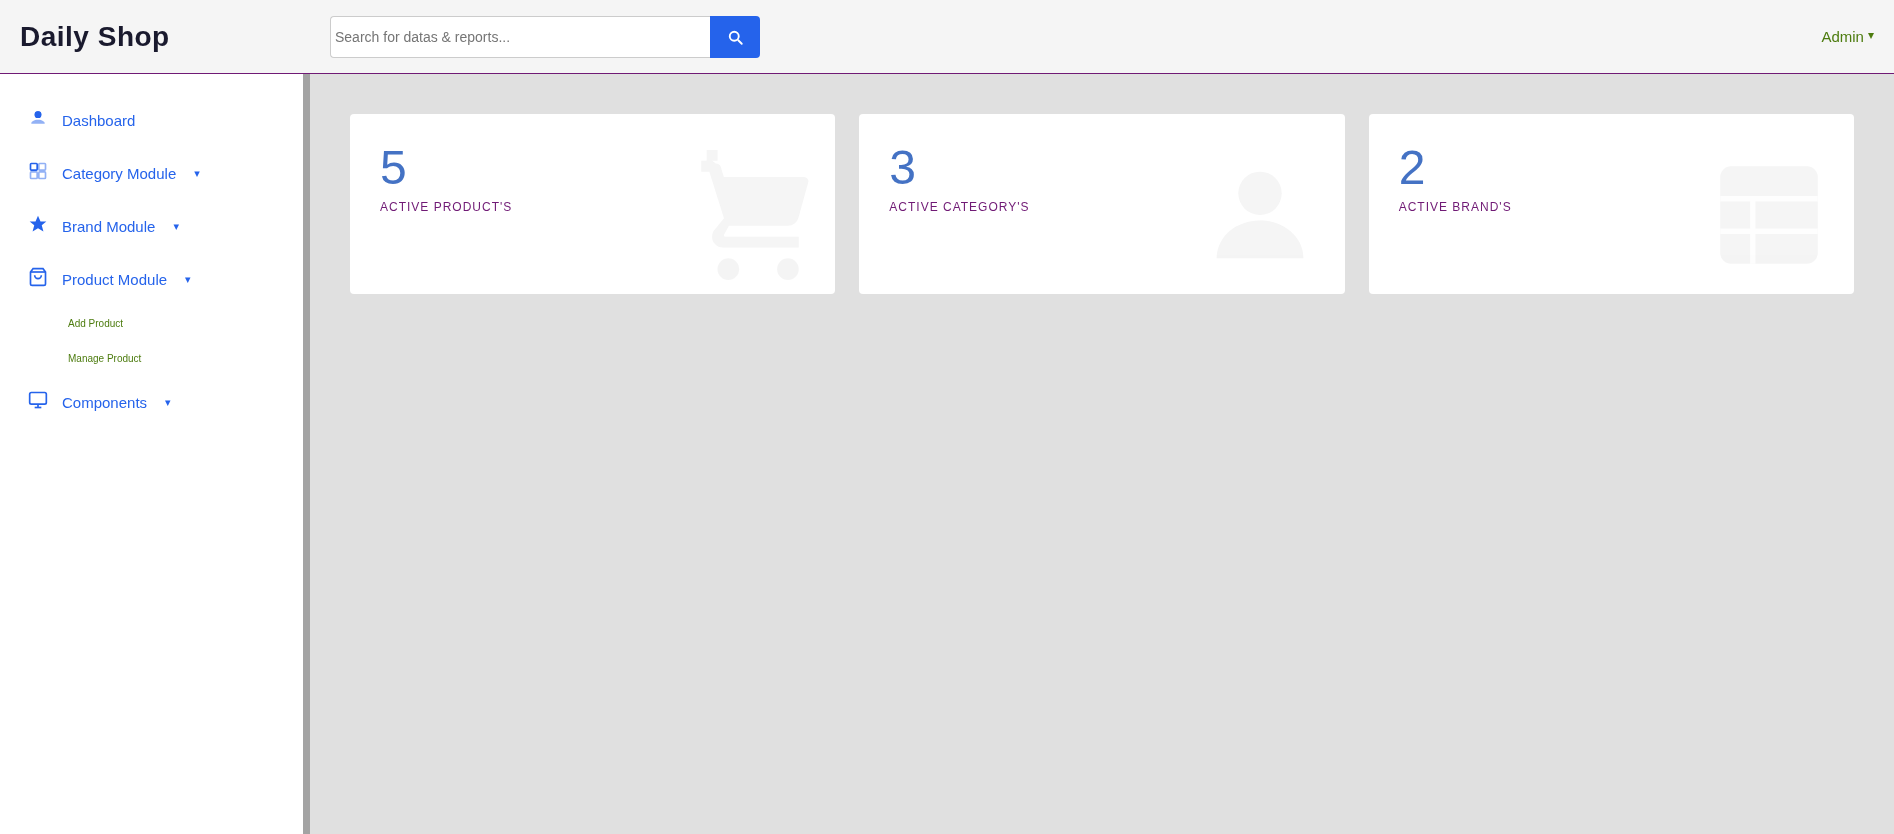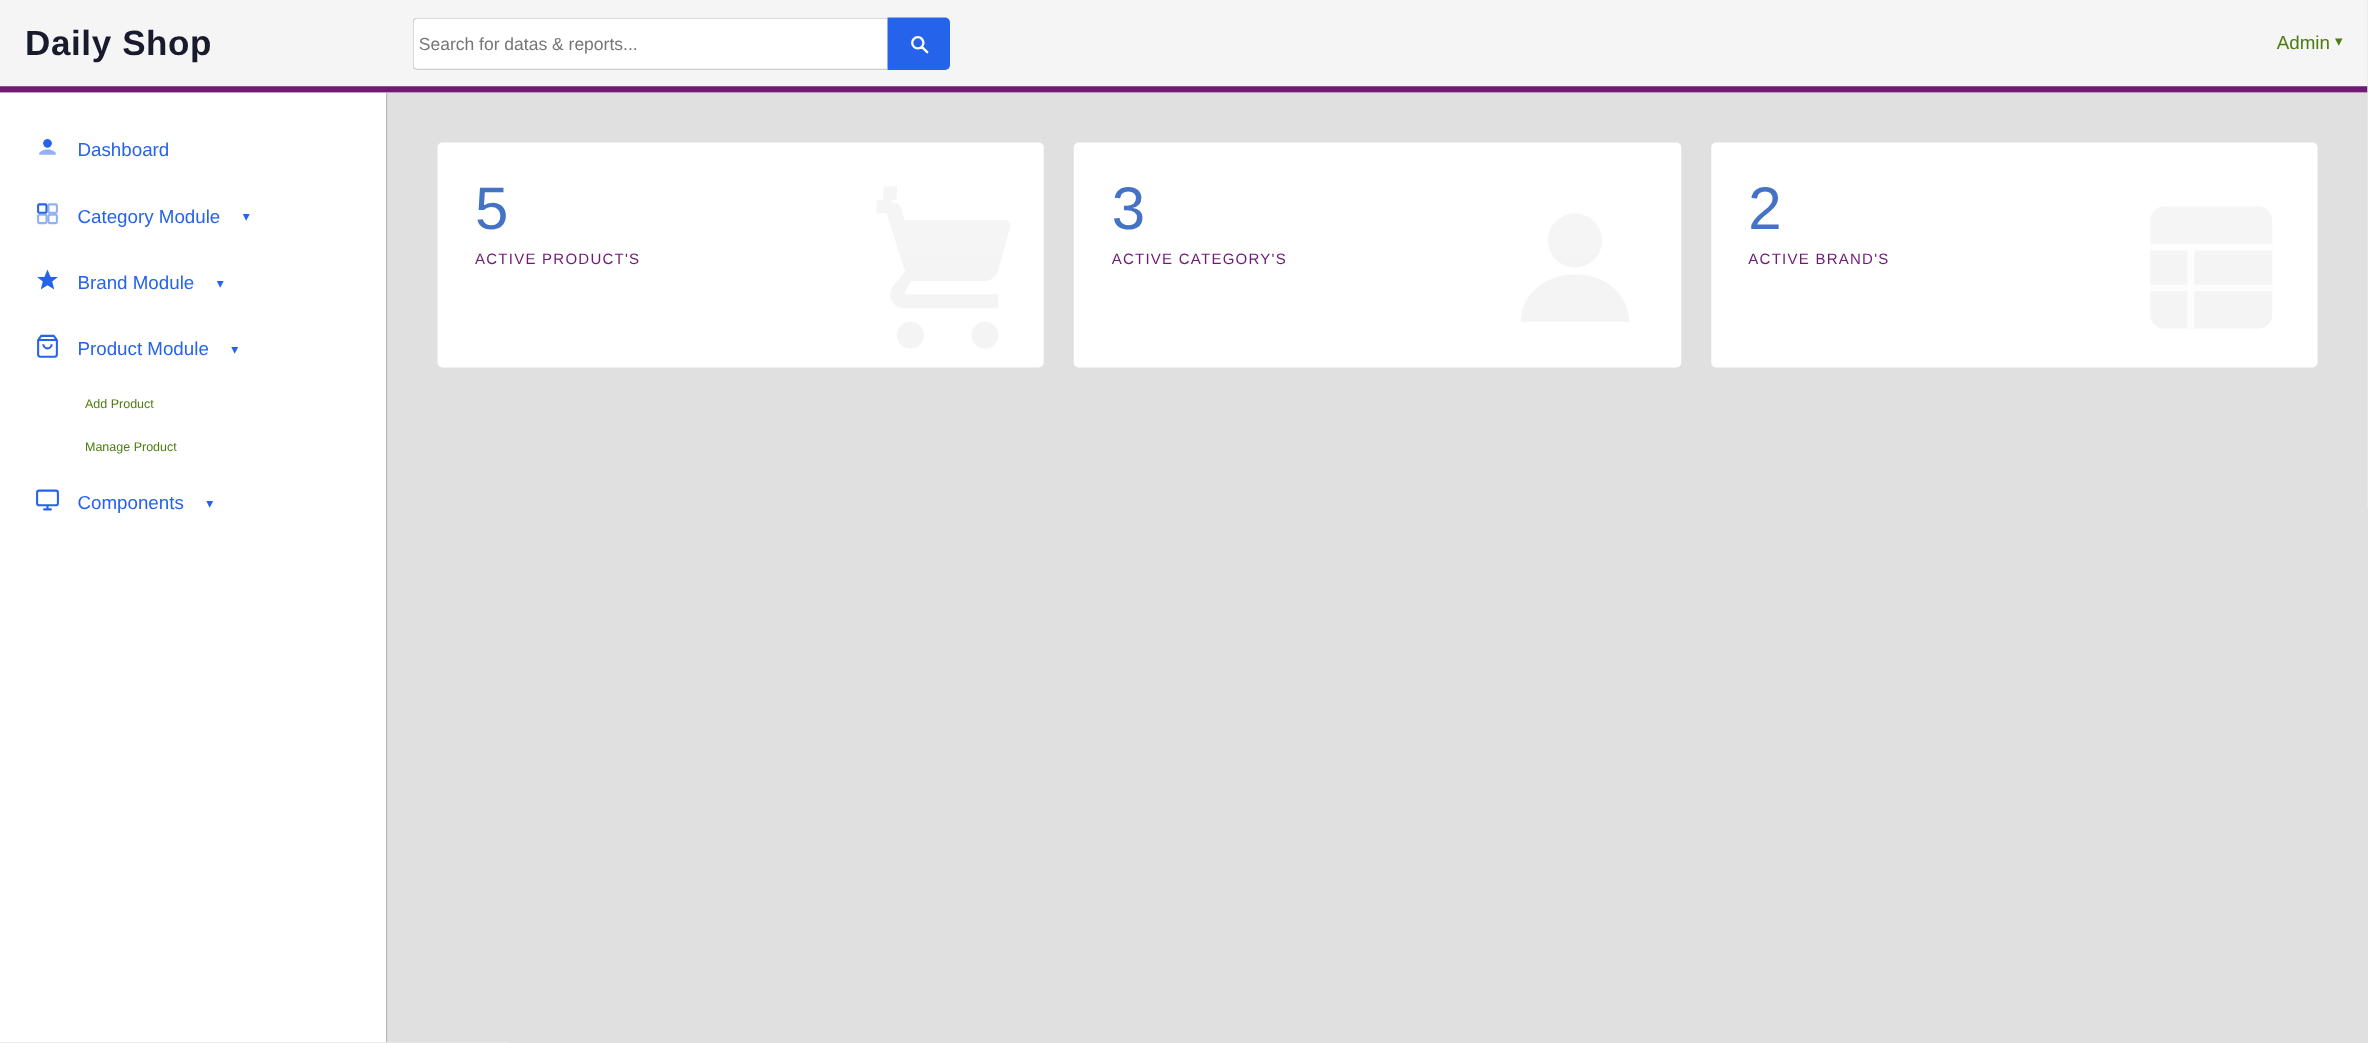--- a/index.html
+++ b/index.html
@@ -3,21 +3,21 @@
   <meta charset="utf-8">
   <style>
     * { margin: 0; padding: 0; box-sizing: border-box; }
     body { font-family: Arial, sans-serif; background: #f0f0f0; display: flex; flex-direction: column; height: 100vh; overflow: hidden; }
 
     
     .header {
       display: flex;
       align-items: center;
       background: #f5f5f5;
-      border-bottom: 5px solid #701a75;
+      border-bottom: 1px solid #701a75;
       height: 74px;
       padding: 0 20px;
       flex-shrink: 0;
     }
     .header-logo {
       width: 310px;
       flex-shrink: 0;
       font-size: 28px;
       font-weight: 900;
       color: #1a1a2e;
@@ -67,21 +67,21 @@
     .main-layout {
       display: flex;
       flex: 1;
       overflow: hidden;
     }
 
     
     .sidebar {
       width: 310px;
       background: #fff;
-      border-right: 1px solid #a3a3a3;
+      border-right: 7px solid #a3a3a3;
       flex-shrink: 0;
       padding: 20px 0;
       overflow-y: auto;
     }
     .sidebar-item {
       display: flex;
       align-items: center;
       padding: 14px 28px;
       cursor: pointer;
       color: #2563eb;

